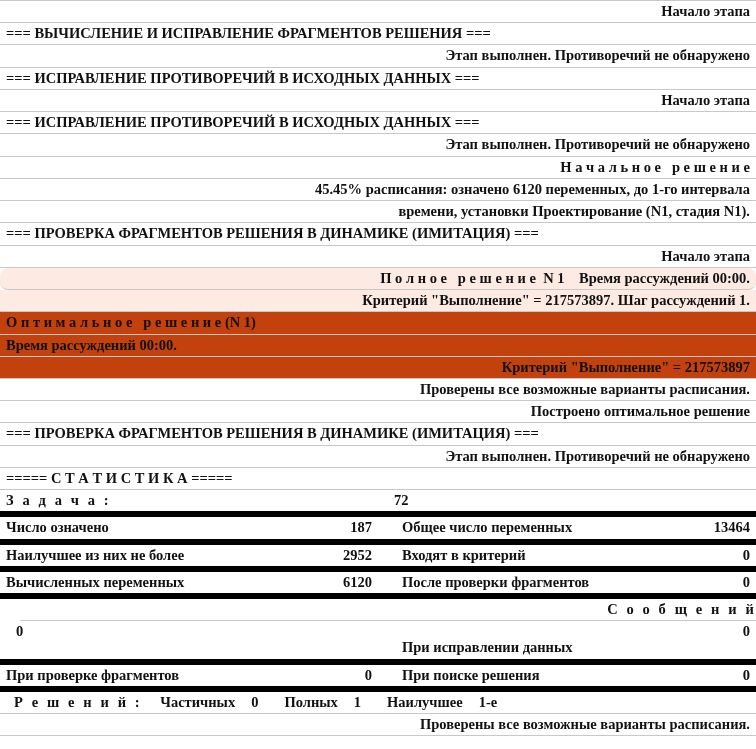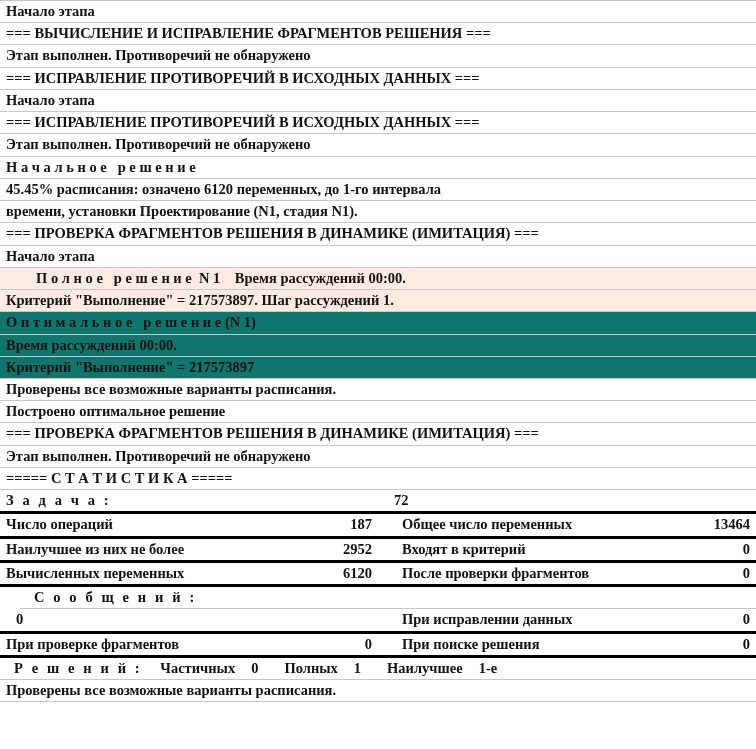--- a/index.html
+++ b/index.html
@@ -21,32 +21,32 @@
   }
   .row {
     box-sizing: border-box;
     width: 756px;
     border-bottom: 1px solid #c8c8c8;
     padding: 2px 6px 3px 6px;
     white-space: pre;
     line-height: 1.12;
     min-height: 22px;
   }
-  .row.left    { text-align: left; }
+  .row.left    { text-align: right; }
   .row.center  { text-align: left; }
   .row.bold    { font-weight: bold; }
   .row.pink    { background: #fdeae2; }
-  .row.cream   { background: #0f766e; }
+  .row.cream   { background: #c2410c; }
   .row.spaced  { letter-spacing: 2.6px; }
 
   
   .srow {
     box-sizing: border-box;
     width: 756px;
-    border-bottom: 3px solid #000000;
+    border-bottom: 6px solid #000000;
     display: flex;
     min-height: 22px;
     line-height: 1.12;
   }
   .scell {
     box-sizing: border-box;
     display: flex;
     flex: 1 1 50%;
     padding: 2px 6px 3px 6px;
     white-space: pre;
@@ -83,21 +83,21 @@
   <div class="row center bold">=== ИСПРАВЛЕНИЕ ПРОТИВОРЕЧИЙ В ИСХОДНЫХ ДАННЫХ ===</div>
   <div class="row left bold">Начало этапа</div>
   <div class="row center bold">=== ИСПРАВЛЕНИЕ ПРОТИВОРЕЧИЙ В ИСХОДНЫХ ДАННЫХ ===</div>
   <div class="row left bold">Этап выполнен. Противоречий не обнаружено</div>
   <div class="row left bold">Н а ч а л ь н о е   р е ш е н и е</div>
   <div class="row left bold">45.45% расписания: означено 6120 переменных, до 1-го интервала</div>
   <div class="row left bold">времени, установки Проектирование (N1, стадия N1).</div>
   <div class="row center bold">=== ПРОВЕРКА ФРАГМЕНТОВ РЕШЕНИЯ В ДИНАМИКЕ (ИМИТАЦИЯ) ===</div>
   <div class="row left bold">Начало этапа</div>
 
-  <div class="row left bold pink" style="padding-left:36px;">П о л н о е   р е ш е н и е  N 1    Время рассуждений 00:00.</div>
+  <div class="row left bold pink" style="padding-left:36px;border-radius:8px;">П о л н о е   р е ш е н и е  N 1    Время рассуждений 00:00.</div>
   <div class="row left bold pink">Критерий "Выполнение" = 217573897. Шаг рассуждений 1.</div>
 
   <div class="row center bold cream">О п т и м а л ь н о е   р е ш е н и е (N 1)</div>
   <div class="row center bold cream">Время рассуждений 00:00.</div>
   <div class="row left bold cream">Критерий "Выполнение" = 217573897</div>
 
   <div class="row left bold">Проверены все возможные варианты расписания.</div>
   <div class="row left bold">Построено оптимальное решение</div>
   <div class="row center bold">=== ПРОВЕРКА ФРАГМЕНТОВ РЕШЕНИЯ В ДИНАМИКЕ (ИМИТАЦИЯ) ===</div>
   <div class="row left bold">Этап выполнен. Противоречий не обнаружено</div>
@@ -107,21 +107,21 @@
     <div class="scell hdr">
       <span class="lbl" style="flex:0 0 auto;">З а д а ч а :</span>
     </div>
     <div class="scell">
       <span class="val">72</span>
     </div>
   </div>
 
   <div class="srow">
     <div class="scell">
-      <span class="lbl">Число операций</span>
+      <span class="lbl">Число означено</span>
       <span class="val">187</span>
     </div>
     <div class="scell">
       <span class="lbl" style="padding-left:18px;">Общее число переменных</span>
       <span class="val">13464</span>
     </div>
   </div>
 
   <div class="srow">
     <div class="scell">
@@ -145,21 +145,21 @@
     </div>
   </div>
 
   <div class="row left bold spaced" style="padding-left:14px;margin-left:20px;">С о о б щ е н и й :</div>
 
   <div class="srow">
     <div class="scell">
       <span class="val">0</span>
     </div>
     <div class="scell">
-      <span class="lbl" style="padding-left:18px;">При исправлении данных</span>
+      <span class="lbl" style="padding-left:18px;margin-top:16px;">При исправлении данных</span>
       <span class="val">0</span>
     </div>
   </div>
 
   <div class="srow">
     <div class="scell">
       <span class="lbl">При проверке фрагментов</span>
       <span class="val">0</span>
     </div>
     <div class="scell">

